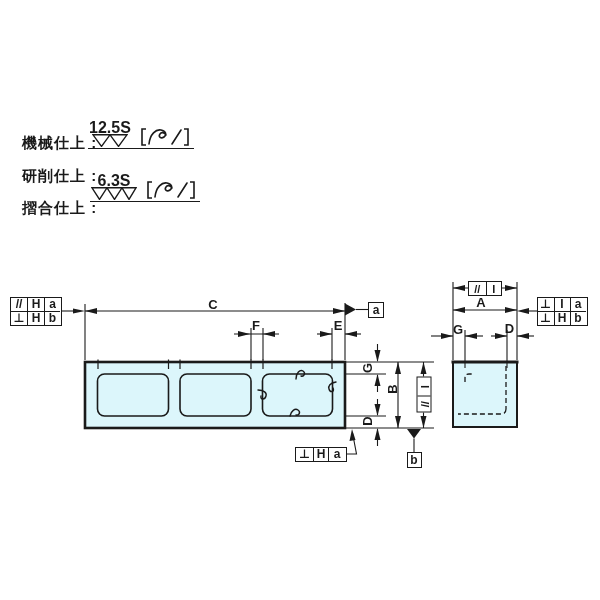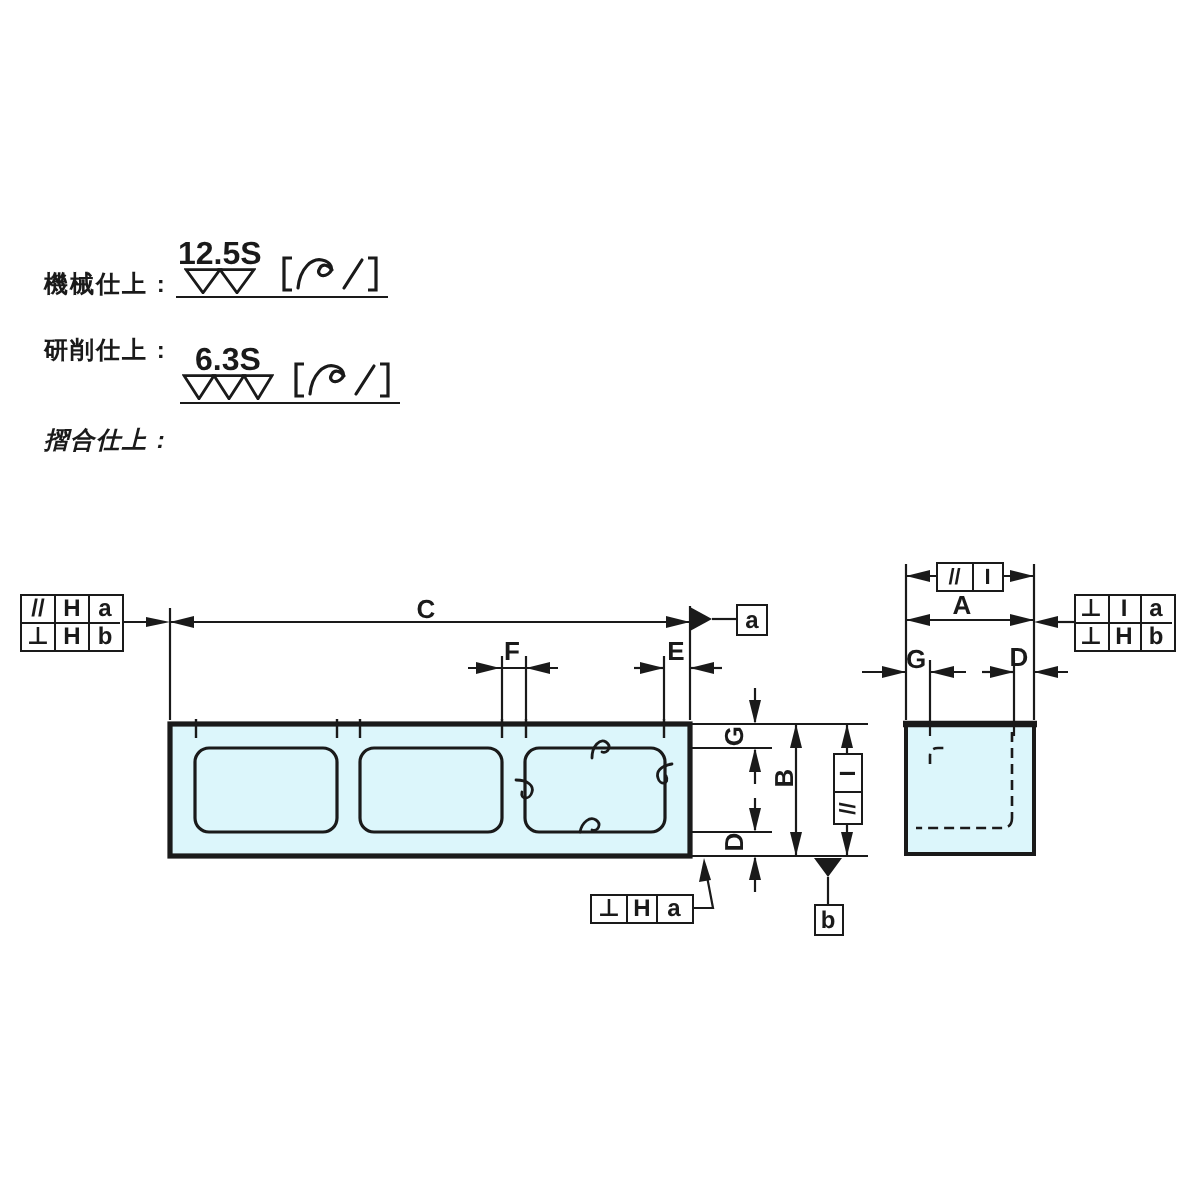--- a/index.html
+++ b/index.html
@@ -1,20 +1,20 @@
 <!DOCTYPE html>
 <html><head>
 <meta charset="utf-8">
 <style>
   html,body{margin:0;padding:0;background:#fff;}
   #stage{position:relative;width:600px;height:600px;background:#ffffff;overflow:hidden;
          font-family:"Liberation Sans","DejaVu Sans",sans-serif;color:#1a1a1a;}
   #draw{position:absolute;left:0;top:0;}
   .abs{position:absolute;}
-  .jlabel{font-size:12px;font-weight:bold;letter-spacing:1px;white-space:nowrap;}
+  .jlabel{font-size:15px;font-weight:bold;letter-spacing:1px;white-space:nowrap;}
   .grade{font-size:16px;font-weight:bold;line-height:12px;}
   .symgroup{position:absolute;display:flex;align-items:flex-end;border-bottom:1.6px solid #1a1a1a;padding:0 3px 1px 1px;}
   .tricol{display:flex;flex-direction:column;align-items:center;}
   .dim{font-size:13px;font-weight:bold;text-align:center;}
   .rot{transform:rotate(-90deg);transform-origin:center center;}
   .frame{position:absolute;display:grid;border:1.6px solid #1a1a1a;background:#fff;box-sizing:border-box;}
   .frame .cell{display:flex;align-items:center;justify-content:center;font-size:12px;font-weight:bold;
                border-right:1.2px solid #1a1a1a;border-bottom:1.2px solid #1a1a1a;line-height:13px;}
   .frame .cell.last{border-right:none;}
   .frame .cell.bot{border-bottom:none;}
@@ -59,21 +59,21 @@
       </svg>
     </div>
     <svg width="52" height="20" viewBox="0 0 52 20" style="margin-left:8px">
       <path d="M7,2 H3 V18 H7" fill="none" stroke="#1a1a1a" stroke-width="1.6"></path>
       <path d="M10,17 C11,7 17,2 22,3 C27,4 28,8 25,10 C22,12 19,10 21,7 C22,5 25,5 27,8" fill="none" stroke="#1a1a1a" stroke-width="1.6" stroke-linecap="round"></path>
       <line x1="33" y1="17" x2="42" y2="3" stroke="#1a1a1a" stroke-width="1.6" stroke-linecap="round"></line>
       <path d="M45,2 H49 V18 H45" fill="none" stroke="#1a1a1a" stroke-width="1.6"></path>
     </svg>
   </div>
 
-  <span class="abs jlabel" style="left:22px;top:212px;font-style:italic;">摺合仕上 :</span>
+  <span class="abs jlabel" style="left:22px;top:199px;">摺合仕上 :</span>
 
   <svg id="draw" width="600" height="600" viewBox="0 0 600 600">
 
     <rect x="85" y="362" width="260" height="66" fill="#dcf6fb" stroke="#1a1a1a" stroke-width="2.6"></rect>
     <rect x="97.5" y="374" width="71" height="42" rx="7" fill="none" stroke="#1a1a1a" stroke-width="1.6"></rect>
     <rect x="180" y="374" width="71" height="42" rx="7" fill="none" stroke="#1a1a1a" stroke-width="1.6"></rect>
     <rect x="262.5" y="374" width="70" height="42" rx="7" fill="none" stroke="#1a1a1a" stroke-width="1.6"></rect>
 
     <g stroke="#1a1a1a" stroke-width="1.2">
       <line x1="98" y1="359.5" x2="98" y2="369"></line>

